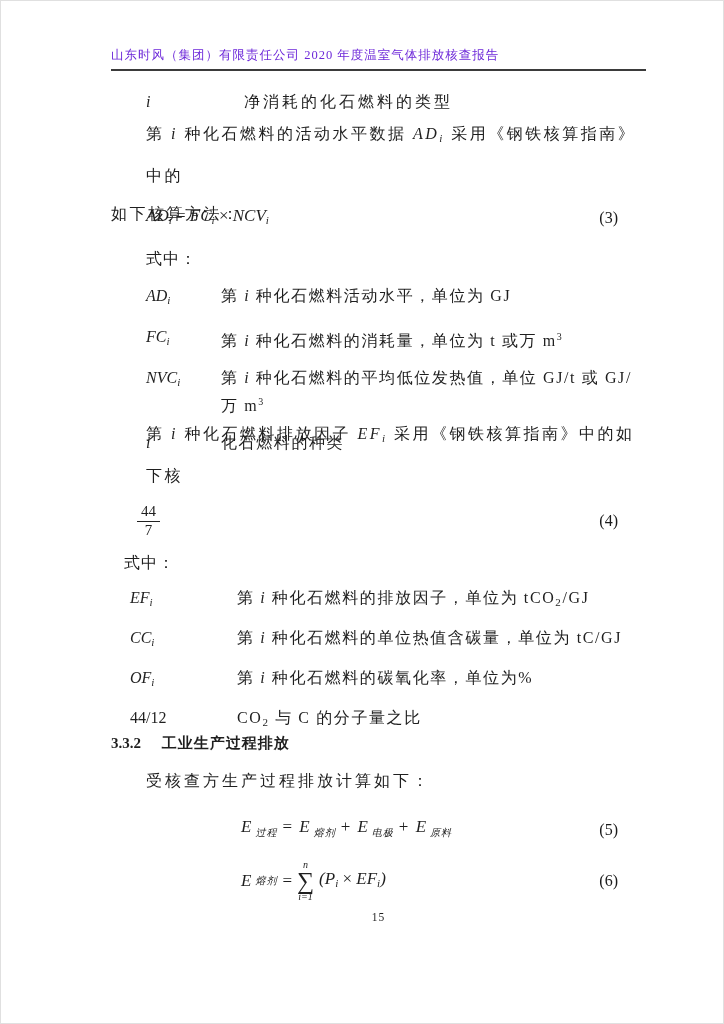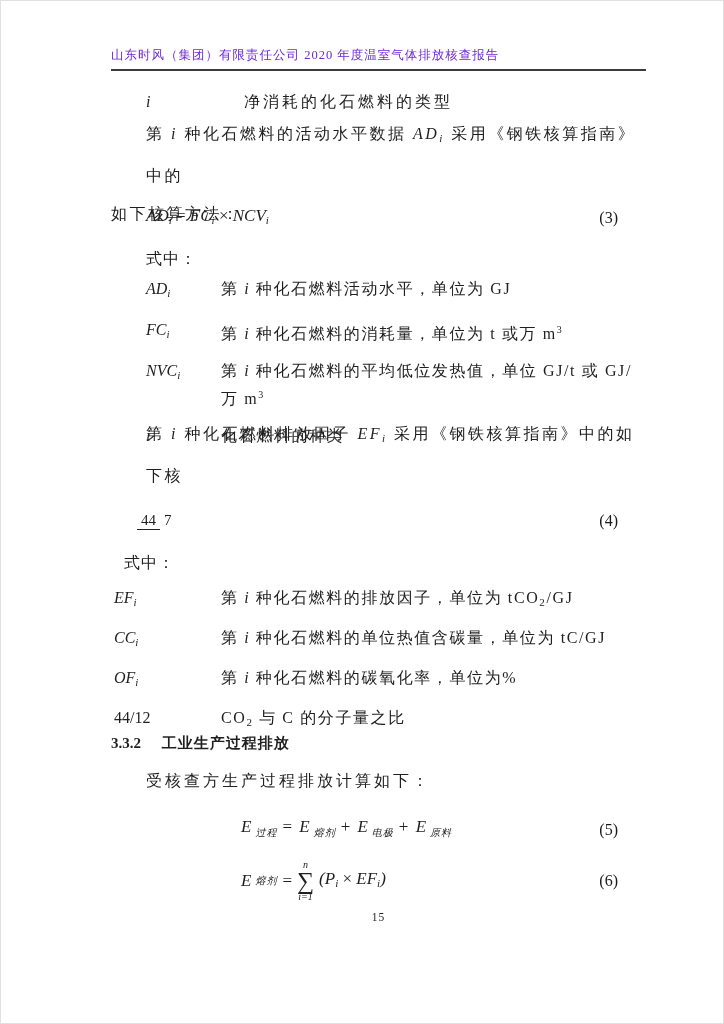--- a/index.html
+++ b/index.html
@@ -28,24 +28,24 @@
   .p1 { top:114px; }
   .p2 { top:414px; }
   .indent { padding-left:35px; }
 
   .where { font-size:16px; line-height:24px; letter-spacing:1px; }
   .where1 { top:246px; padding-left:35px; }
   .where2 { top:550px; padding-left:13px; }
 
   
   .defs { font-size:16px; }
-  .defs1 { top:276px; }
+  .defs1 { top:283px; }
   .defs2 { top:585px; }
   .def-row { display:flex; line-height:24px; margin-bottom:13px; }
-  .defs2 .def-row { margin-bottom:12px; }
+  .defs2 .def-row { margin-bottom:12px;margin-left:16px; }
   .defs1 .def-row .term { margin-left:35px; width:75px; flex:0 0 auto; letter-spacing:0; }
   .defs2 .def-row .term { margin-left:3px; width:107px; flex:0 0 auto; letter-spacing:0; }
   .def-row .dtext { letter-spacing:1.6px; }
 
   
   .formula { display:flex; align-items:center; font-size:17px; line-height:30px; }
   .formula .fnum { margin-left:auto; margin-right:28px; font-size:16px; letter-spacing:0; color:#1a1a1a; }
   .f3 { top:200px; } .f3 .fbody { padding-left:35px; }
   .f4 { top:494px; height:52px; } .f4 .fbody { padding-left:18px; display:inline-flex; align-items:center; }
   .f5 { top:811px;gap:44px; } .f5 .fbody { padding-left:130px; }
@@ -54,21 +54,21 @@
   
   .seg-v { font-style:italic; font-family:"Liberation Serif","DejaVu Serif",serif; }
   .seg-s { font-style:italic; font-size:11px; vertical-align:-3px; }
   .seg-o { font-style:normal; letter-spacing:0; }
   .seg-sp { font-size:10px; vertical-align:6px; }
   .seg-sb { font-size:11px; vertical-align:-3px; }
 
   .csub { font-size:10px; font-style:italic; vertical-align:-4px; letter-spacing:1px; margin:0 2px 0 4px; }
   .fop { padding:0 3px; font-style:normal; }
 
-  .frac { display:inline-flex; align-items:center;
+  .frac { display:inline-flex; flex-direction:column; align-items:center;
           font-size:15px; line-height:1.15; margin-left:8px; letter-spacing:0; }
   .frac .fn { border-bottom:1px solid #222; padding:0 4px; }
   .frac .fd { padding:0 4px; }
 
   .sum { display:inline-flex; flex-direction:column; align-items:center; line-height:1; margin:0 5px 0 2px; }
   .sum .lim { font-size:10px; font-style:italic; letter-spacing:0; }
   .sum .sigma { font-size:24px; line-height:0.95; font-style:normal; }
 
   .h332 { top:730px; font-size:15px; font-weight:bold; letter-spacing:1px; line-height:24px;
           font-family:"Liberation Serif","DejaVu Serif",serif; }

